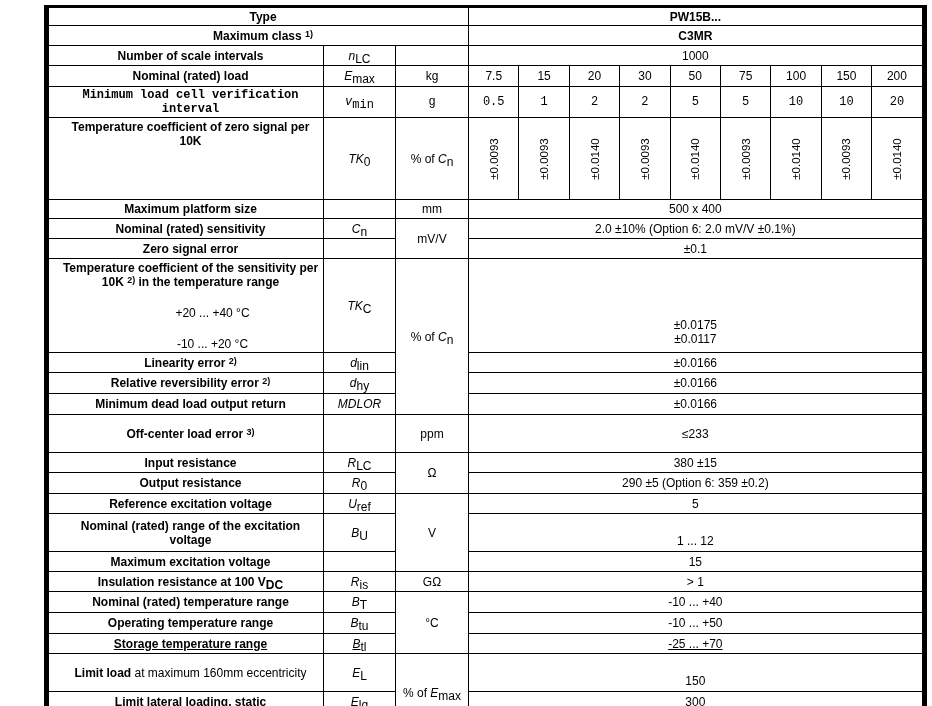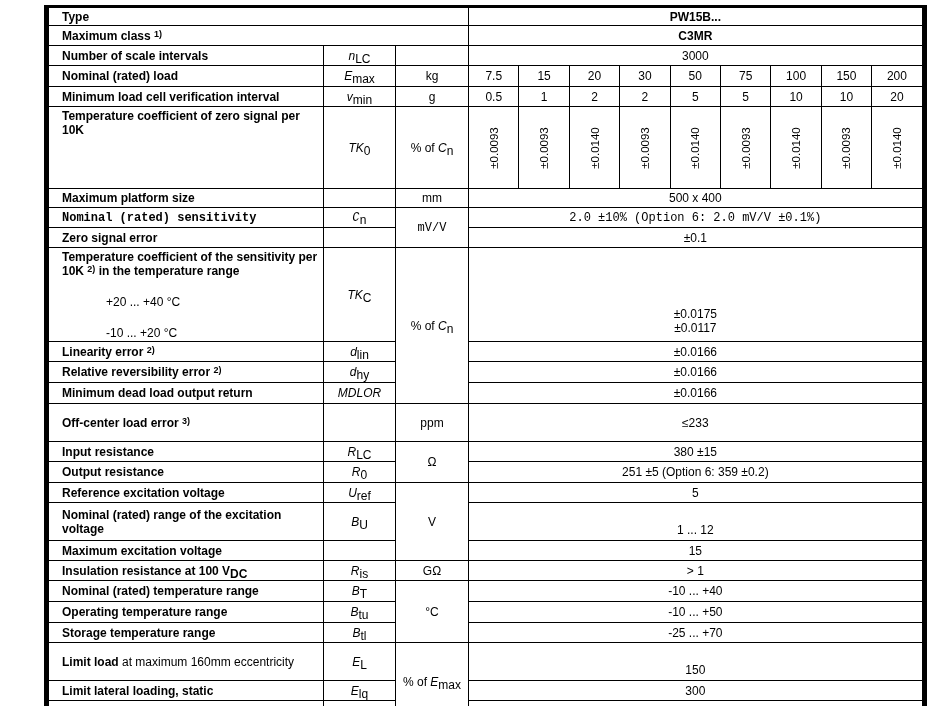--- a/index.html
+++ b/index.html
@@ -26,21 +26,21 @@
   td.sym,td.unit,td.val{text-align:center}
   td.val.vb{vertical-align:bottom;padding-bottom:6px}
   td.val.vt{vertical-align:top;padding-top:20px}
   td.vert{position:relative}
   .vtext{
     position:absolute;left:50%;top:50%;
     transform:translate(-50%,-50%) rotate(-90deg);
     white-space:nowrap;font-size:11.5px;
   }
   .ln{display:block}
-  td.lbl .ln{text-align:left}
+  td.lbl .ln{text-align:center}
   .ln.ind{padding-left:44px;margin-top:17px}
   .b{font-weight:bold}
   .i{font-style:italic}
   sup{font-size:9px;vertical-align:top;position:relative;top:-2px;font-weight:bold}
   sub{font-size:12px;vertical-align:baseline;position:relative;top:3px}
 </style>
 </head>
 <body>
 
 <div class="frame">
@@ -70,21 +70,21 @@
         </tr>
         <tr style="height: 20px;">
           <td class="lbl">
             <div class="ln"><span class="b">Number of scale intervals</span></div>
           </td>
           <td class="sym">
             <div class="ln"><span class="i">n</span><sub>LC</sub></div>
           </td>
           <td class="unit"></td>
           <td class="val" colspan="9">
-            <div class="ln"><span>3000</span></div>
+            <div class="ln"><span>1000</span></div>
           </td>
         </tr>
         <tr style="height: 21px;">
           <td class="lbl">
             <div class="ln"><span class="b">Nominal (rated) load</span></div>
           </td>
           <td class="sym">
             <div class="ln"><span class="i">E</span><sub>max</sub></div>
           </td>
           <td class="unit">
@@ -93,21 +93,21 @@
           <td class="val">7.5</td>
           <td class="val">15</td>
           <td class="val">20</td>
           <td class="val">30</td>
           <td class="val">50</td>
           <td class="val">75</td>
           <td class="val">100</td>
           <td class="val">150</td>
           <td class="val">200</td>
         </tr>
-        <tr style="height: 20px;">
+        <tr style="height: 20px; font-family: Liberation Mono, monospace;">
           <td class="lbl">
             <div class="ln"><span class="b">Minimum load cell verification interval</span></div>
           </td>
           <td class="sym">
             <div class="ln"><span class="i">v</span><sub>min</sub></div>
           </td>
           <td class="unit">
             <div class="ln"><span>g</span></div>
           </td>
           <td class="val">0.5</td>
@@ -165,21 +165,21 @@
           <td class="sym">
             <div class="ln"></div>
           </td>
           <td class="unit">
             <div class="ln"><span>mm</span></div>
           </td>
           <td class="val" colspan="9">
             <div class="ln"><span>500 x 400</span></div>
           </td>
         </tr>
-        <tr style="height: 20px; font-family: Liberation Mono, monospace;">
+        <tr style="height: 20px;">
           <td class="lbl">
             <div class="ln"><span class="b">Nominal (rated) sensitivity</span></div>
           </td>
           <td class="sym">
             <div class="ln"><span class="i">C</span><sub>n</sub></div>
           </td>
           <td class="unit" rowspan="2">
             <div class="ln"><span>mV/V</span></div>
           </td>
           <td class="val" colspan="9">
@@ -276,21 +276,21 @@
           </td>
         </tr>
         <tr style="height: 21px;">
           <td class="lbl">
             <div class="ln"><span class="b">Output resistance</span></div>
           </td>
           <td class="sym">
             <div class="ln"><span class="i">R</span><sub>0</sub></div>
           </td>
           <td class="val" colspan="9">
-            <div class="ln"><span>251 ±5 (Option 6: 359 ±0.2)</span></div>
+            <div class="ln"><span>290 ±5 (Option 6: 359 ±0.2)</span></div>
           </td>
         </tr>
         <tr style="height: 20px;">
           <td class="lbl">
             <div class="ln"><span class="b">Reference excitation voltage</span></div>
           </td>
           <td class="sym">
             <div class="ln"><span class="i">U</span><sub>ref</sub></div>
           </td>
           <td class="unit" rowspan="3">
@@ -354,21 +354,21 @@
           <td class="lbl">
             <div class="ln"><span class="b">Operating temperature range</span></div>
           </td>
           <td class="sym">
             <div class="ln"><span class="i">B</span><sub>tu</sub></div>
           </td>
           <td class="val" colspan="9">
             <div class="ln"><span>-10  ... +50</span></div>
           </td>
         </tr>
-        <tr style="height: 20px;">
+        <tr style="height: 20px; text-decoration: underline;">
           <td class="lbl">
             <div class="ln"><span class="b">Storage temperature range</span></div>
           </td>
           <td class="sym">
             <div class="ln"><span class="i">B</span><sub>tl</sub></div>
           </td>
           <td class="val" colspan="9">
             <div class="ln"><span>-25  ... +70</span></div>
           </td>
         </tr>

